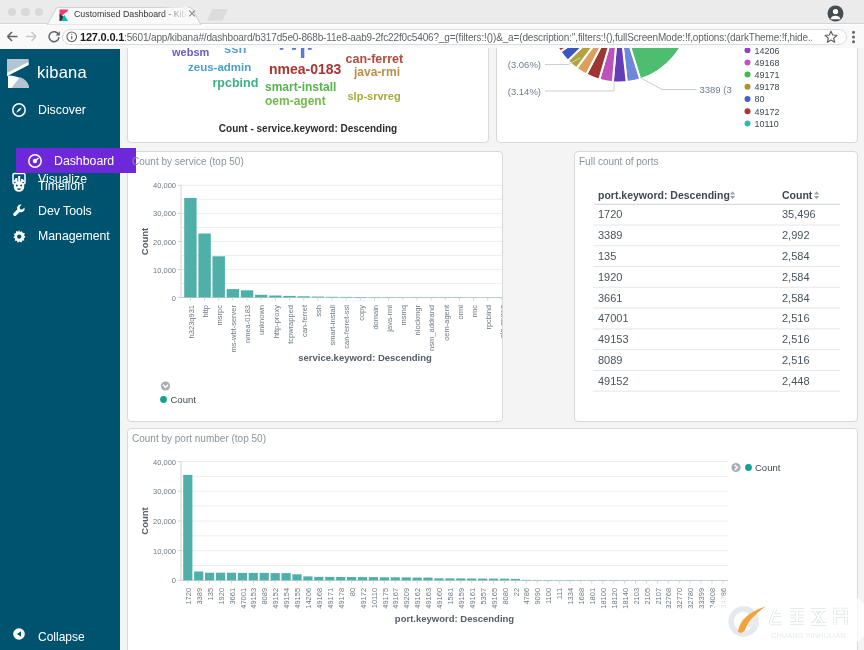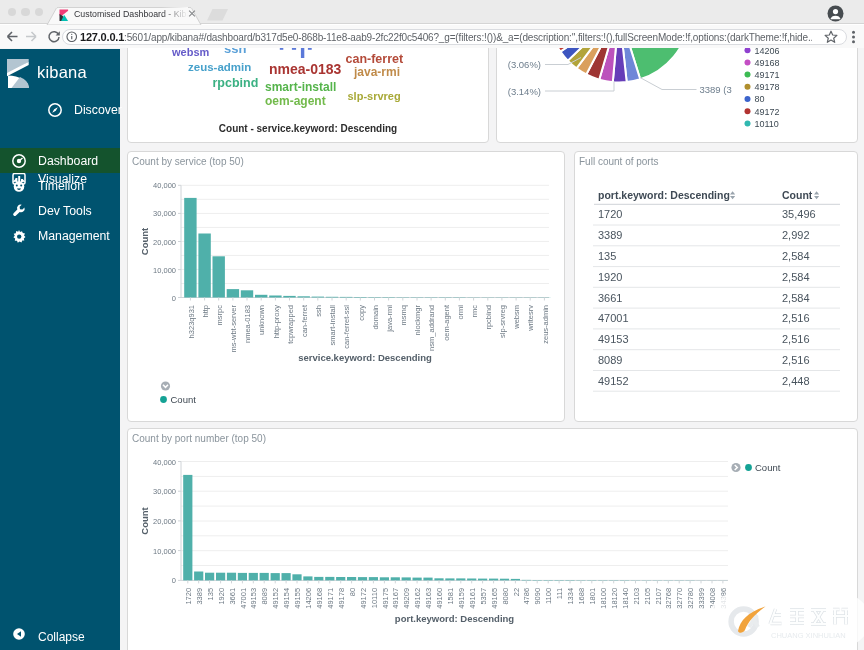--- a/index.html
+++ b/index.html
@@ -12,21 +12,21 @@
 #toolbar { position:absolute; left:0; top:25px; width:864px; height:23px; background:#f9f9f9; }
 #urlpill { position:absolute; left:61.5px; top:28.5px; width:785px; height:16px; background:#fff; border:1px solid #dadce0; border-radius:8px; }
 #urltext { position:absolute; left:80px; top:31px; width:732px; height:13px; font-size:10px; letter-spacing:-0.15px; color:#5f6368; white-space:nowrap; overflow:hidden; }
 #urltext b { color:#1b1c1e; font-weight:bold; font-size:11px; letter-spacing:-0.2px; }
 
 #app { position:absolute; left:0; top:48px; width:864px; height:602px; background:#f4f4f5; overflow:hidden; }
 #sidebar { position:absolute; left:0; top:1px; width:120px; height:602px; background:#00536f; }
 #klogo { position:absolute; left:7px; top:10px; }
 #kname { position:absolute; left:37px; top:14px; font-size:16.5px; color:#fff; letter-spacing:0.2px; }
 .mitem { position:absolute; left:0; width:120px; height:25.2px; color:#fff; }
-.mitem.active { background:#14532d; }
+.mitem.active { background:#6d28d9;margin-left:16px; }
 .mitem span { position:absolute; left:38px; top:50%; transform:translateY(-50%); font-size:12.3px; }
 .micon { position:absolute; left:12px; top:50%; transform:translateY(-50%); }
 #collapse { position:absolute; left:0; bottom:3px; width:120px; height:20px; color:#fff; }
 #collapse span { position:absolute; left:38px; top:2px; font-size:12px; }
 
 #main { position:absolute; left:120px; top:0; width:744px; height:602px; overflow:hidden; }
 .panel { position:absolute; background:#fff; border:1px solid #d8d8d8; border-radius:4px; overflow:hidden; }
 .panel svg { position:absolute; left:-1px; top:-1px; }
 .ptitle { position:absolute; font-size:10px; color:#8a949c; z-index:2; white-space:nowrap; }
 
@@ -130,21 +130,21 @@
 <circle cx="251.5" cy="114.8" r="3" fill="#B08F2E"></circle>
 <text x="258.5" y="118.2" font-size="9" fill="#3e4a54">49178</text>
 <circle cx="251.5" cy="127.0" r="3" fill="#3C64CC"></circle>
 <text x="258.5" y="130.4" font-size="9" fill="#3e4a54">80</text>
 <circle cx="251.5" cy="139.2" r="3" fill="#B23331"></circle>
 <text x="258.5" y="142.6" font-size="9" fill="#3e4a54">49172</text>
 <circle cx="251.5" cy="151.4" r="3" fill="#31B8B0"></circle>
 <text x="258.5" y="154.8" font-size="9" fill="#3e4a54">10110</text>
           </svg>
         </div>
-        <div class="panel" style="left:7px;top:103px;width:438px;height:271px;">
+        <div class="panel" style="left:7px;top:103px;width:376px;height:271px;">
           <div class="ptitle" style="left:4px;top:3.5px;">Count by service (top 50)</div>
           <svg width="438" height="271" viewBox="0 0 438 271">
             <line x1="54" y1="34.3" x2="422" y2="34.3" stroke="#eeeeee" stroke-width="1"></line>
 <line x1="54" y1="48.3" x2="422" y2="48.3" stroke="#eeeeee" stroke-width="1"></line>
 <line x1="54" y1="62.4" x2="422" y2="62.4" stroke="#eeeeee" stroke-width="1"></line>
 <line x1="54" y1="76.4" x2="422" y2="76.4" stroke="#eeeeee" stroke-width="1"></line>
 <line x1="54" y1="90.4" x2="422" y2="90.4" stroke="#eeeeee" stroke-width="1"></line>
 <line x1="54" y1="104.4" x2="422" y2="104.4" stroke="#eeeeee" stroke-width="1"></line>
 <line x1="54" y1="118.4" x2="422" y2="118.4" stroke="#eeeeee" stroke-width="1"></line>
 <line x1="54" y1="132.5" x2="422" y2="132.5" stroke="#eeeeee" stroke-width="1"></line>
@@ -470,21 +470,21 @@
         </div>
   </div>
   <div id="sidebar">
     <svg id="klogo" width="22" height="29" viewBox="0 0 22 29">
       <path d="M0,0 H21.7 V2.8 L4.2,14 H0 Z" fill="#b3c5d1"></path>
       <path d="M0,14 L21.7,2.8 V6 L0,17.2 Z" fill="#fff"></path>
       <path d="M1,29 V16.5 A20.7,12.5 0 0 1 21.7,29 Z" fill="#fff"></path>
       <path d="M4.5,29 L13,18 A20.7,12.5 0 0 1 21.7,29 Z" fill="#b3c5d1"></path>
     </svg>
     <div id="kname">kibana</div>
-    <div class="mitem" style="top:48.5px;margin-left:36px;">
+    <div class="mitem" style="top:48.5px;">
           <svg class="micon" width="14" height="14" viewBox="0 0 14 14">
             <circle cx="7" cy="7" r="6.2" fill="none" stroke="#fff" stroke-width="1.5"></circle>
             <path d="M9.8,4.2 L7.8,7.8 L4.2,9.8 L6.2,6.2 Z" fill="#fff"></path>
           </svg>
           <span>Discover</span>
         </div>
         <div class="mitem" style="top:73.8px;margin-top:44px;">
           <svg class="micon" width="14" height="14" viewBox="0 0 14 14">
             <rect x="1" y="1.5" width="12" height="10.5" rx="1.5" fill="none" stroke="#fff" stroke-width="1.5"></rect>
             <rect x="3.4" y="6" width="2" height="4" fill="#fff"></rect>

